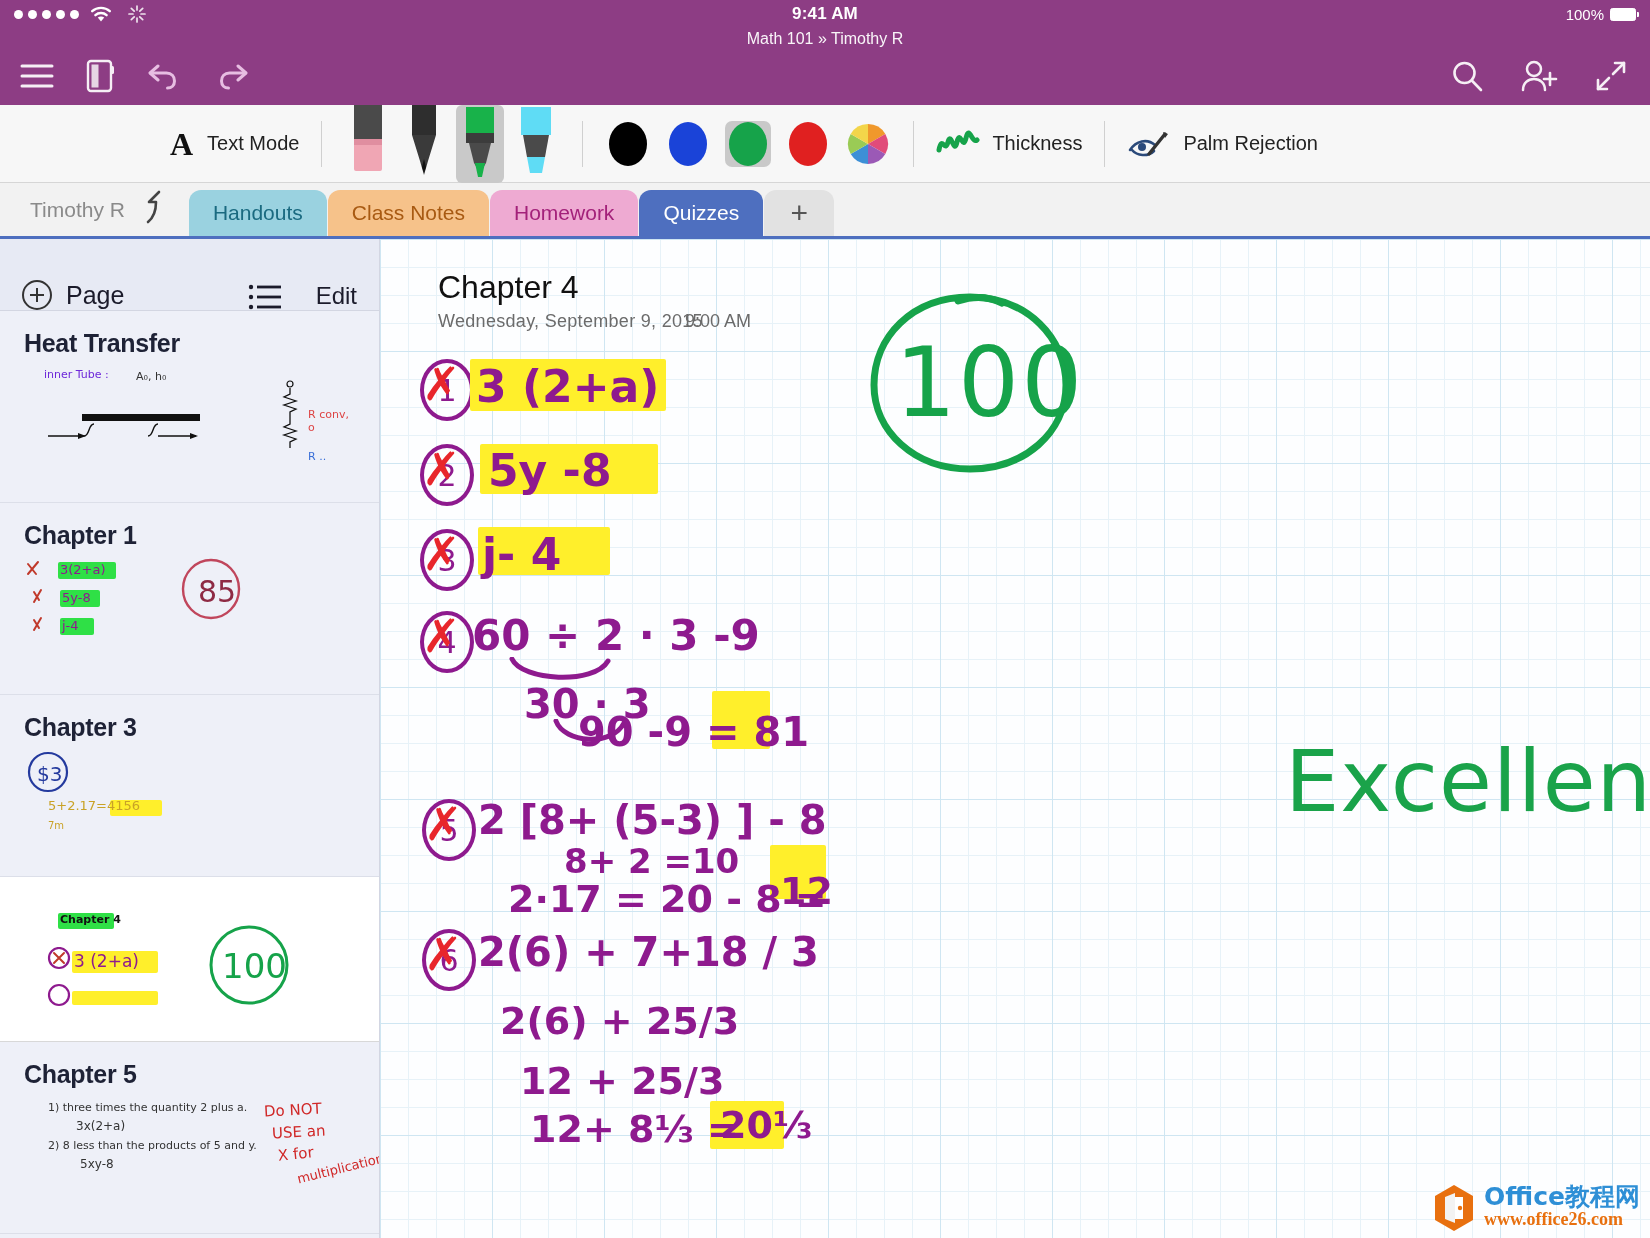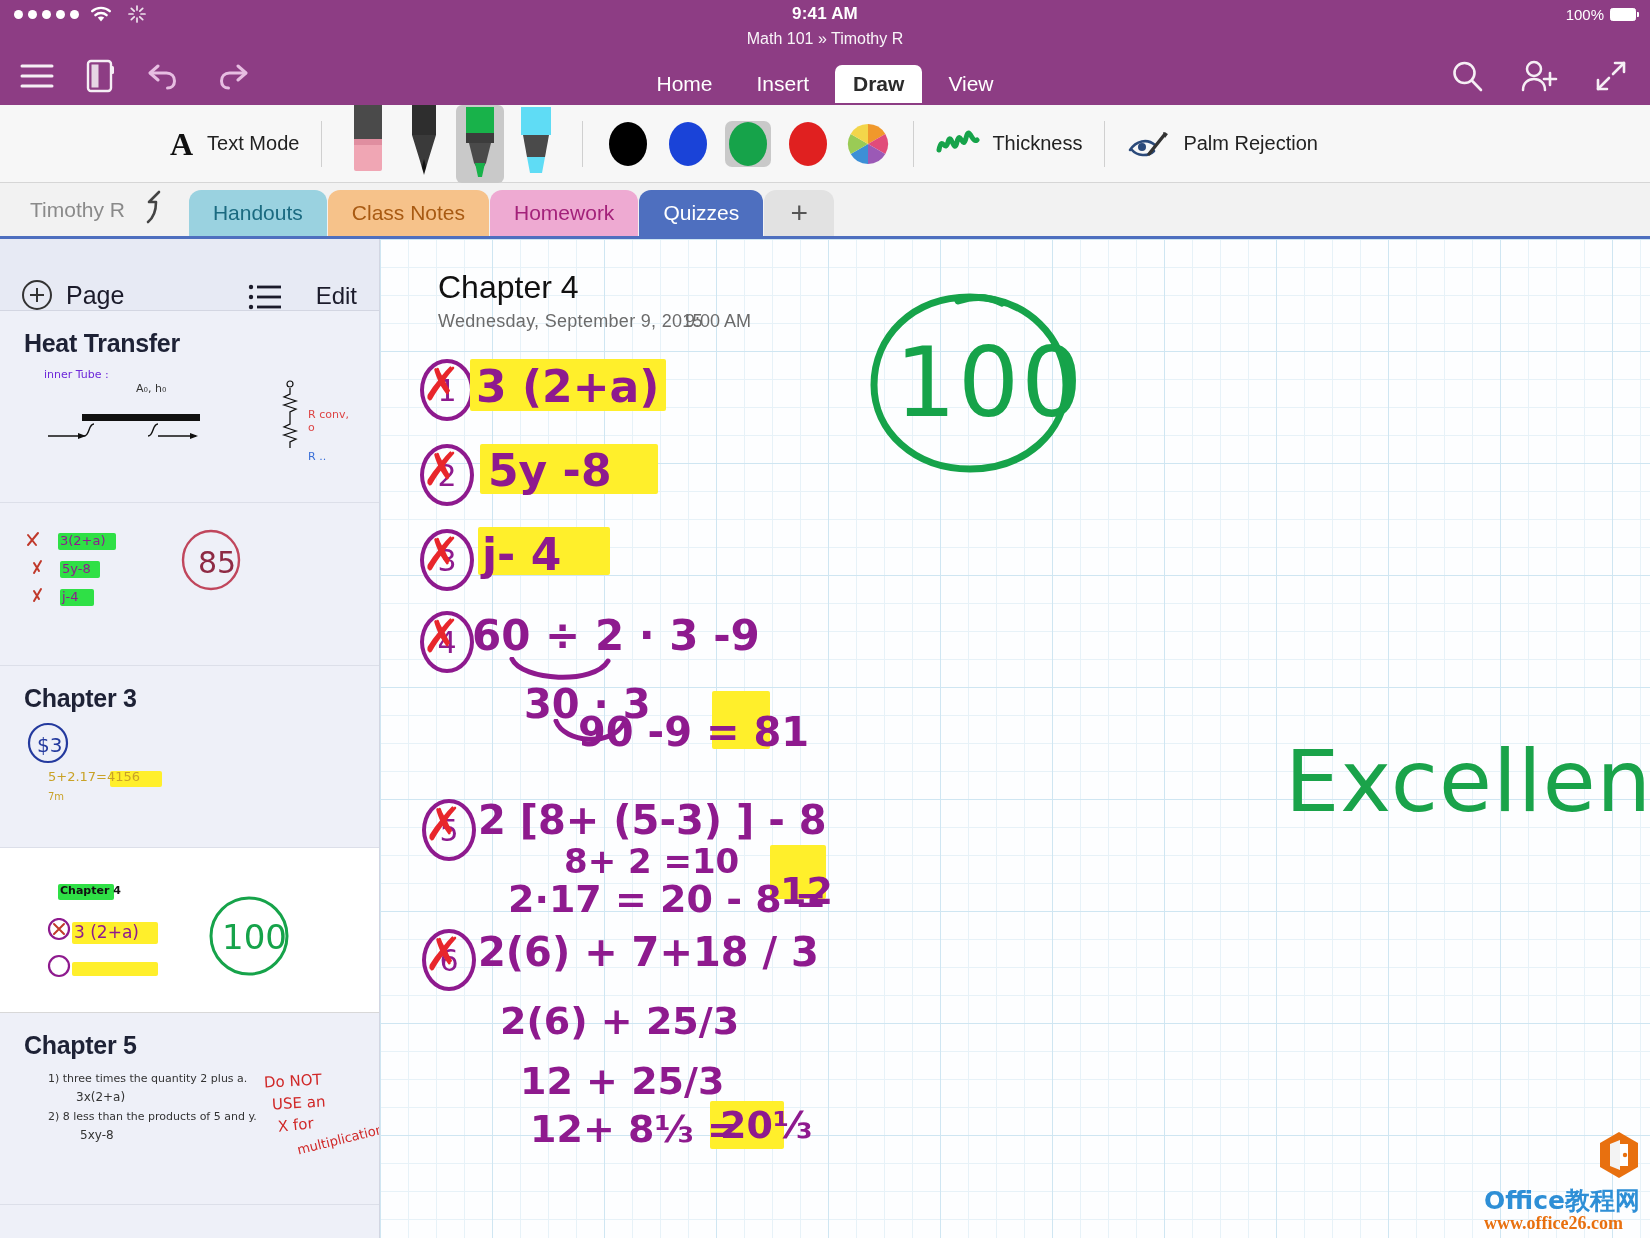--- a/index.html
+++ b/index.html
@@ -137,21 +137,21 @@
   }
   .check { position: absolute; color: #e8262b; font-size: 46px; font-family: "DejaVu Sans", sans-serif; line-height: 1; }
 
   .grn { color: #16a34a; font-family: "DejaVu Sans", sans-serif; }
   .excellent {
     position: absolute; left: 905px; top: 492px; font-size: 86px; color: #1aa34a;
     font-family: "DejaVu Sans", sans-serif; letter-spacing: 1px;
   }
 
   
-  .watermark { position: absolute; right: 10px; bottom: 6px; display: flex; align-items: flex-end; gap: 9px; flex-direction: column; }
+  .watermark { position: absolute; right: 10px; bottom: 6px; display: flex; align-items: flex-start; gap: 9px; }
   .wm-logo { width: 42px; height: 48px; position: relative; }
   .wm-text { line-height: 1.02; }
   .wm-t1 { font-size: 25px; font-weight: bold; color: #2e8fd6; font-family: "DejaVu Sans", sans-serif; }
   .wm-t2 { font-size: 18px; font-weight: bold; color: #e8700f; font-family: Liberation Serif, serif; }
 </style>
 </head>
 <body>
 
 <div class="app">
 
@@ -208,26 +208,20 @@
         <svg class="hicon" width="36" height="30" viewBox="0 0 36 30">
           <path d="M12 5L4 12l8 7" stroke="#efc9ea" stroke-width="3" fill="none" stroke-linecap="round" stroke-linejoin="round"></path>
           <path d="M4.5 12h16c5 0 8 3.5 8 8s-3 7-7 7" stroke="#efc9ea" stroke-width="3" fill="none" stroke-linecap="round"></path>
         </svg>
         <svg class="hicon" width="36" height="30" viewBox="0 0 36 30">
           <path d="M24 5l8 7-8 7" stroke="#efc9ea" stroke-width="3" fill="none" stroke-linecap="round" stroke-linejoin="round"></path>
           <path d="M31.5 12h-16c-5 0-8 3.5-8 8s3 7 7 7" stroke="#efc9ea" stroke-width="3" fill="none" stroke-linecap="round"></path>
         </svg>
       </div>
 
-      <div class="ribbon-tabs">
-        <div class="rtab">Home</div>
-        <div class="rtab">Insert</div>
-        <div class="rtab active">Draw</div>
-        <div class="rtab">View</div>
-      </div>
 
       <div class="hright">
         <svg class="hicon" width="34" height="34" viewBox="0 0 34 34">
           <circle cx="14.5" cy="14" r="10" stroke="#fff" stroke-width="2.6" fill="none"></circle>
           <line x1="21.8" y1="21.5" x2="31" y2="31" stroke="#fff" stroke-width="2.6" stroke-linecap="round"></line>
         </svg>
         <svg class="hicon" width="38" height="32" viewBox="0 0 38 32">
           <circle cx="14" cy="9" r="7" stroke="#fff" stroke-width="2.5" fill="none"></circle>
           <path d="M3 30c0-7 5-11 11-11s11 4 11 11" stroke="#fff" stroke-width="2.5" fill="none" stroke-linecap="round"></path>
           <g stroke="#fff" stroke-width="2.6" stroke-linecap="round">
@@ -373,21 +367,21 @@
         </svg>
         <div class="sb-edit">Edit</div>
       </div>
 
       <div class="pages">
 
         <div class="page-item">
           <div class="page-title">Heat Transfer</div>
           <div class="thumb">
             <div class="hw" style="left:20px;top:4px;font-size:11px;color:#6d28d9;">inner  Tube :</div>
-            <div class="hw" style="left:112px;top:18px;font-size:11px;color:#333;">A₀, h₀</div>
+            <div class="hw" style="left:112px;top:6px;font-size:11px;color:#333;">A₀, h₀</div>
             <svg style="position:absolute;left:20px;top:36px" width="200" height="60" viewBox="0 0 200 60">
               <rect x="38" y="14" width="118" height="7" fill="#111"></rect>
               <g stroke="#111" stroke-width="1.4" fill="none">
                 <path d="M4 36h36"></path>
                   <path d="M40 36c6 0 4-12 10-12"></path>
                 <path d="M104 36c6 0 4-12 10-12"></path>
                   <path d="M114 36h38"></path>
               </g>
               <path d="M34 33l8 3-8 3z" fill="#111"></path>
                 <path d="M146 33l8 3-8 3z" fill="#111"></path>
@@ -396,20 +390,21 @@
               <circle cx="14" cy="4" r="3" fill="none" stroke="#111" stroke-width="1.2"></circle>
               <path d="M14 8v6l-6 3 12 4-12 4 12 4-6 3v6" stroke="#111" stroke-width="1.3" fill="none"></path>
               <path d="M14 38v6l-6 3 12 4-12 4 12 4-6 3v6" stroke="#111" stroke-width="1.3" fill="none"></path>
             </svg>
             <div class="hw" style="left:284px;top:44px;font-size:11px;color:#d44">R conv, o</div>
             <div class="hw" style="left:284px;top:86px;font-size:11px;color:#3a6fd8">R ..</div>
           </div>
         </div>
 
         <div class="page-item">
+          <div class="page-title">Chapter 1</div>
           <div class="thumb">
             <div style="position:absolute;left:34px;top:6px;width:58px;height:17px;background:#2fe046;border-radius:2px"></div>
             <div class="hw" style="left:36px;top:6px;font-size:13px;color:#8e1a8e">3(2+a)</div>
             <div style="position:absolute;left:36px;top:34px;width:40px;height:17px;background:#2fe046;border-radius:2px"></div>
             <div class="hw" style="left:38px;top:34px;font-size:13px;color:#8e1a8e">5y-8</div>
             <div style="position:absolute;left:36px;top:62px;width:34px;height:17px;background:#2fe046;border-radius:2px"></div>
             <div class="hw" style="left:38px;top:62px;font-size:13px;color:#8e1a8e">j-4</div>
             <svg style="position:absolute;left:0px;top:2px" width="30" height="82" viewBox="0 0 30 82">
               <g stroke="#c0392b" stroke-width="2" fill="none" stroke-linecap="round">
                 <path d="M4 6l8 10M14 4L4 16"></path>

